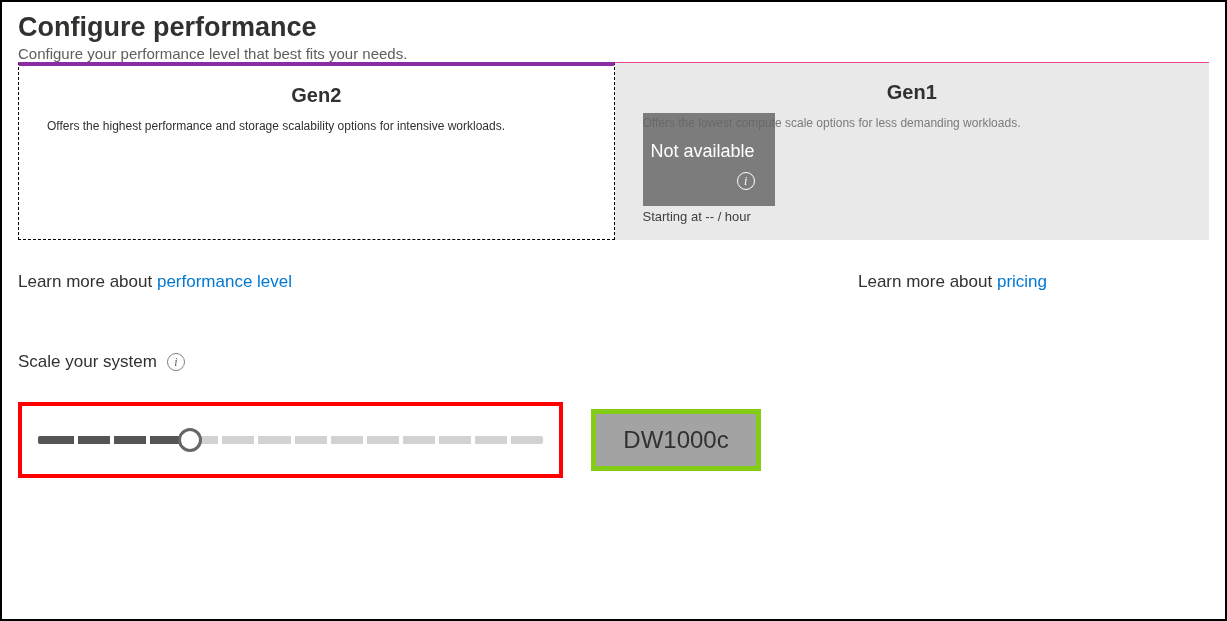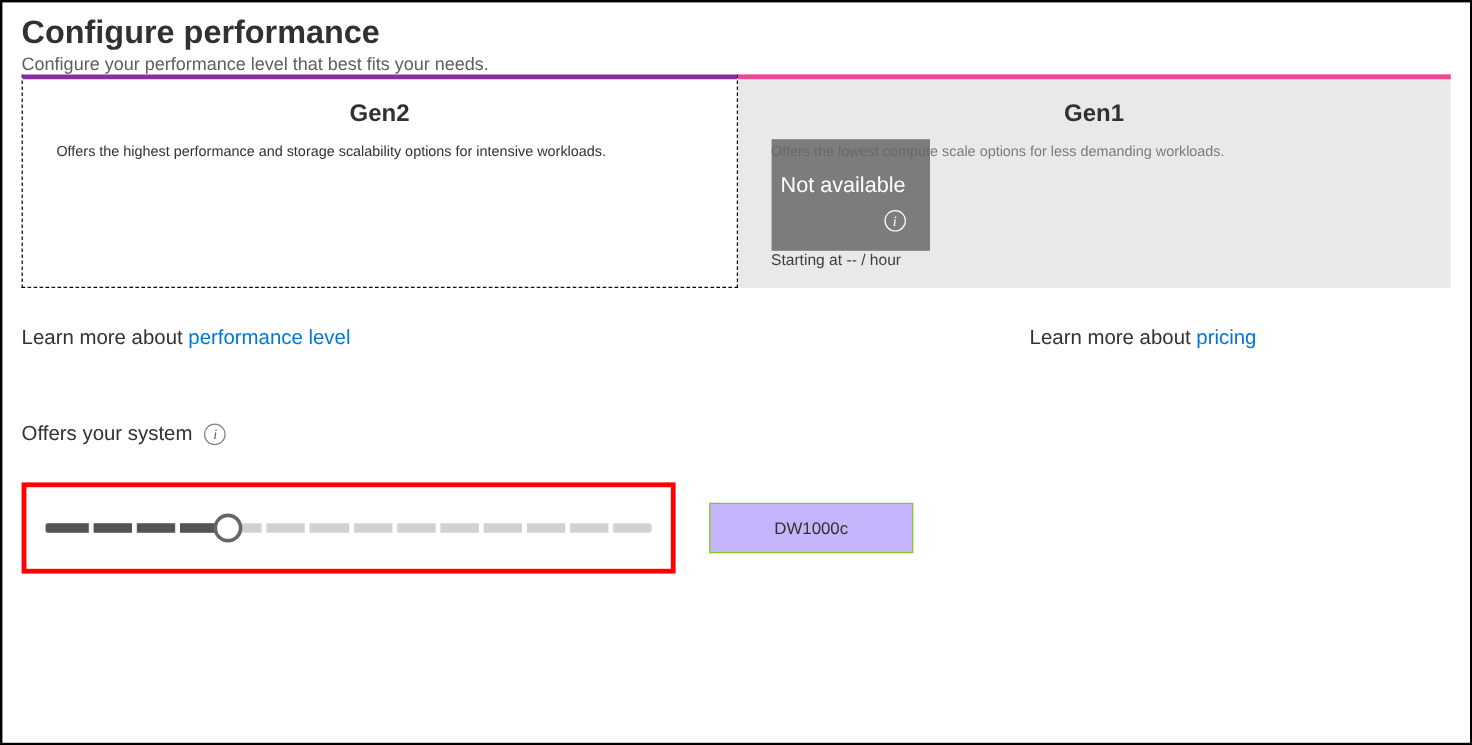--- a/index.html
+++ b/index.html
@@ -33,21 +33,21 @@
       position: relative;
       min-height: 178px;
     }
     .tab-gen2 {
       border: 1px dashed #000;
       border-top: 4px solid #8a2da5;
       background: #fff;
     }
     .tab-gen1 {
       background: #e9e9e9;
-      border-top: 4px solid #ec4899;
+      border-top: 1px solid #ec4899;
     }
     .tab-title {
       text-align: center;
       font-size: 20px;
       font-weight: 700;
       color: #323130;
       margin-bottom: 10px;
     }
     .tab-desc {
       font-size: 12px;
@@ -146,27 +146,27 @@
       border-radius: 50%;
       cursor: pointer;
     }
     .tick {
       position: absolute;
       top: -1px;
       width: 4px; height: 10px;
       background: #fff;
     }
     .value-box {
-      border: 1px solid #84cc16;
+      border: 5px solid #84cc16;
       padding: 12px 22px;
-      font-size: 14px;
+      font-size: 24px;
       color: #323130;
       min-width: 170px;
       text-align: center;
-      background: #c4b5fd;
+      background: #a3a3a3;
     }
   </style>
 </head>
 <body>
 
 <div class="page-title">Configure performance</div>
 <div class="page-subtitle">Configure your performance level that best fits your needs.</div>
 
 <div class="tabs-row">
   <div class="tab tab-gen2">
@@ -187,21 +187,21 @@
 <div class="learn-row">
   <div class="learn-left">
     <span>Learn more about </span><a class="link">performance level</a>
   </div>
   <div class="learn-right">
     <span>Learn more about </span><a class="link">pricing</a>
   </div>
 </div>
 
 <div class="scale-label">
-  <span>Offers your system</span>
+  <span>Scale your system</span>
   <span class="info-circle">i</span>
 </div>
 
 <div class="slider-row">
   <div class="slider-box">
     <div class="slider-track" id="slider-track">
       <div class="slider-fill" id="slider-fill" style="width: 30%;"></div>
       <div class="slider-thumb" id="slider-thumb" style="left: 30%;"></div>
     <div class="tick" style="left: 7.14286%;"></div>
         <div class="tick" style="left: 14.2857%;"></div>

